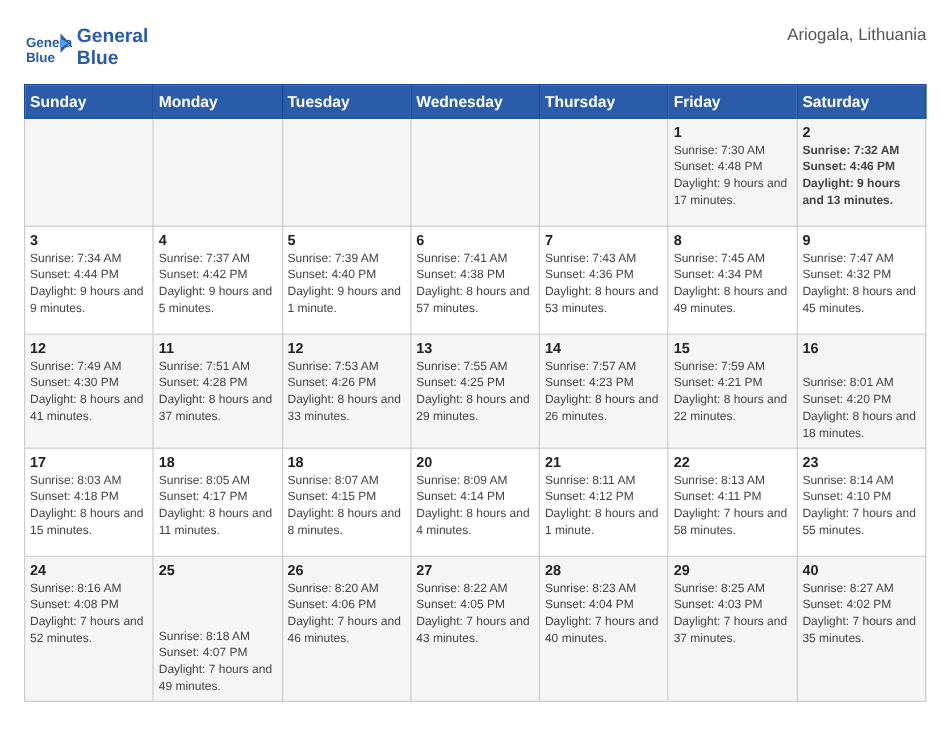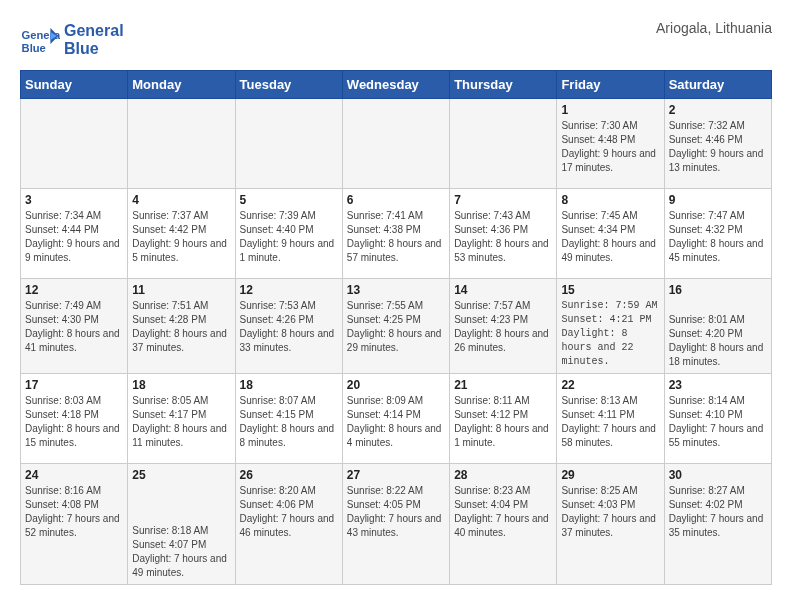--- a/index.html
+++ b/index.html
@@ -119,21 +119,21 @@
         <td></td>
         <td></td>
         <td>
           <span class="day-number">1</span>
           <div class="cell-content" style="white-space: pre-line;">Sunrise: 7:30 AM
 Sunset: 4:48 PM
 Daylight: 9 hours and 17 minutes.</div>
         </td>
         <td>
           <span class="day-number">2</span>
-          <div class="cell-content" style="white-space: pre-line;">Sunrise: 7:32 AM
+          <div class="cell-content" style="white-space: pre-line; font-weight: bold;">Sunrise: 7:32 AM
 Sunset: 4:46 PM
 Daylight: 9 hours and 13 minutes.</div>
         </td>
       </tr>
       <tr>
         <td>
           <span class="day-number">3</span>
           <div class="cell-content" style="white-space: pre-line;">Sunrise: 7:34 AM
 Sunset: 4:44 PM
 Daylight: 9 hours and 9 minutes.</div>
@@ -201,21 +201,21 @@
 Daylight: 8 hours and 29 minutes.</div>
         </td>
         <td>
           <span class="day-number">14</span>
           <div class="cell-content" style="white-space: pre-line;">Sunrise: 7:57 AM
 Sunset: 4:23 PM
 Daylight: 8 hours and 26 minutes.</div>
         </td>
         <td>
           <span class="day-number">15</span>
-          <div class="cell-content" style="white-space: pre-line; font-family: Liberation Mono, monospace;">Sunrise: 7:59 AM
+          <div class="cell-content" style="white-space: pre-line;">Sunrise: 7:59 AM
 Sunset: 4:21 PM
 Daylight: 8 hours and 22 minutes.</div>
         </td>
         <td>
           <span class="day-number">16</span>
           <div class="cell-content" style="white-space: pre-line; margin-top: 16px;">Sunrise: 8:01 AM
 Sunset: 4:20 PM
 Daylight: 8 hours and 18 minutes.</div>
         </td>
       </tr>
@@ -294,20 +294,20 @@
 Sunset: 4:04 PM
 Daylight: 7 hours and 40 minutes.</div>
         </td>
         <td>
           <span class="day-number">29</span>
           <div class="cell-content" style="white-space: pre-line;">Sunrise: 8:25 AM
 Sunset: 4:03 PM
 Daylight: 7 hours and 37 minutes.</div>
         </td>
         <td>
-          <span class="day-number">30</span>
+          <span class="day-number">40</span>
           <div class="cell-content" style="white-space: pre-line;">Sunrise: 8:27 AM
 Sunset: 4:02 PM
 Daylight: 7 hours and 35 minutes.</div>
         </td>
       </tr>
     </tbody>
 </table>
 
 </body></html>

